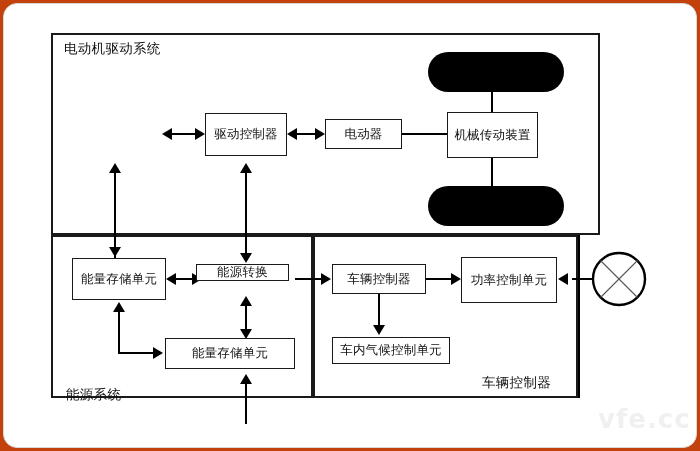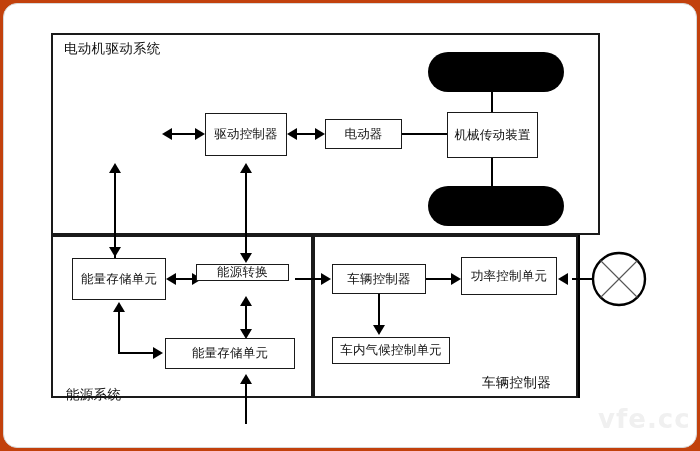--- a/index.html
+++ b/index.html
@@ -152,21 +152,21 @@
   </div>
 
   <div class="node" style="left:165px; top:338px; width:130px; height:31px;">
     <span>能量存储单元</span>
   </div>
 
   <div class="node" style="left:332px; top:264px; width:94px; height:30px;">
     <span>车辆控制器</span>
   </div>
 
-  <div class="node" style="left:461px; top:257px; width:96px; height:38px;">
+  <div class="node" style="left:461px; top:257px; width:96px; height:46px;">
     <span>功率控制单元</span>
   </div>
 
   <div class="node" style="left:332px; top:337px; width:118px; height:27px;">
     <span>车内气候控制单元</span>
   </div>
 
   <div class="ln ln-h" style="left:170px; top:133px; width:27px;"></div>
   <div class="ah ah-l" style="left:162px; top:128px;"></div>
   <div class="ah ah-r" style="left:195px; top:128px;"></div>

